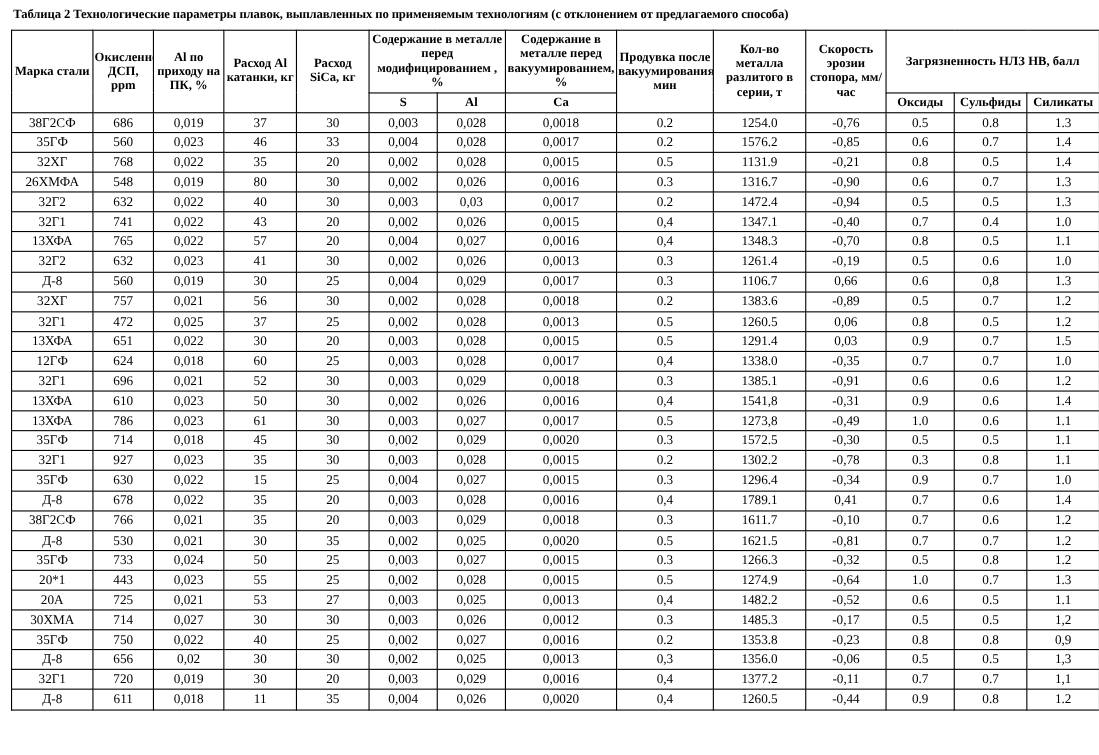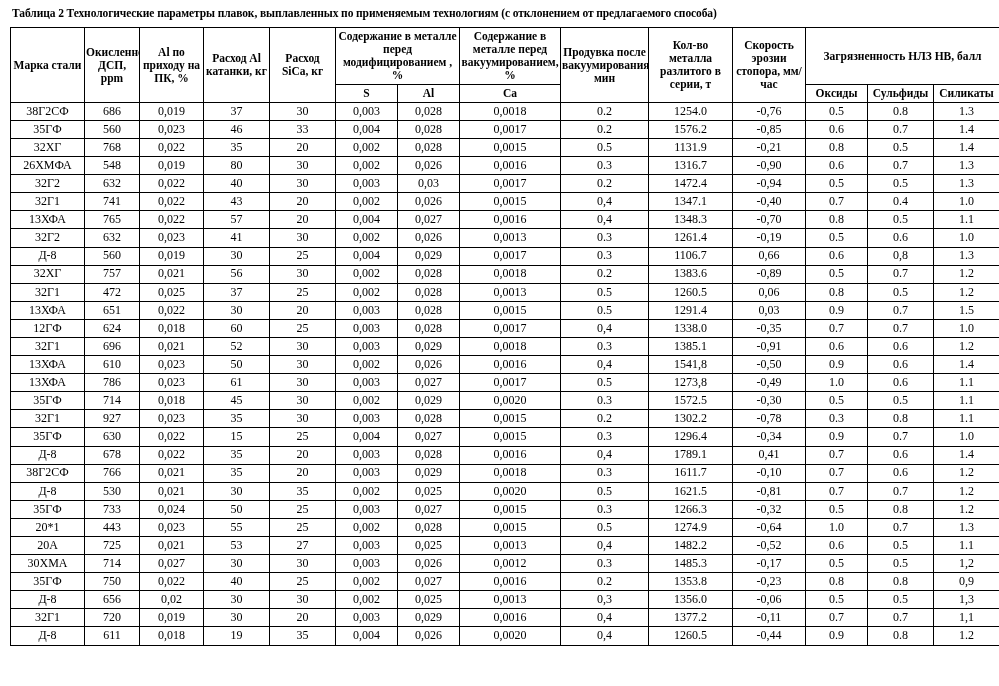--- a/index.html
+++ b/index.html
@@ -360,21 +360,21 @@
           <td class="grade">13ХФА</td>
           <td>610</td>
           <td>0,023</td>
           <td>50</td>
           <td>30</td>
           <td>0,002</td>
           <td>0,026</td>
           <td>0,0016</td>
           <td>0,4</td>
           <td>1541,8</td>
-          <td>-0,50</td>
+          <td>-0,31</td>
           <td>0.9</td>
           <td>0.6</td>
           <td>1.4</td>
         </tr>
         <tr>
           <td class="grade">13ХФА</td>
           <td>786</td>
           <td>0,023</td>
           <td>61</td>
           <td>30</td>
@@ -593,21 +593,21 @@
           <td>1377.2</td>
           <td>-0,11</td>
           <td>0.7</td>
           <td>0.7</td>
           <td>1,1</td>
         </tr>
         <tr>
           <td class="grade">Д-8</td>
           <td>611</td>
           <td>0,018</td>
-          <td>19</td>
+          <td>11</td>
           <td>35</td>
           <td>0,004</td>
           <td>0,026</td>
           <td>0,0020</td>
           <td>0,4</td>
           <td>1260.5</td>
           <td>-0,44</td>
           <td>0.9</td>
           <td>0.8</td>
           <td>1.2</td>

